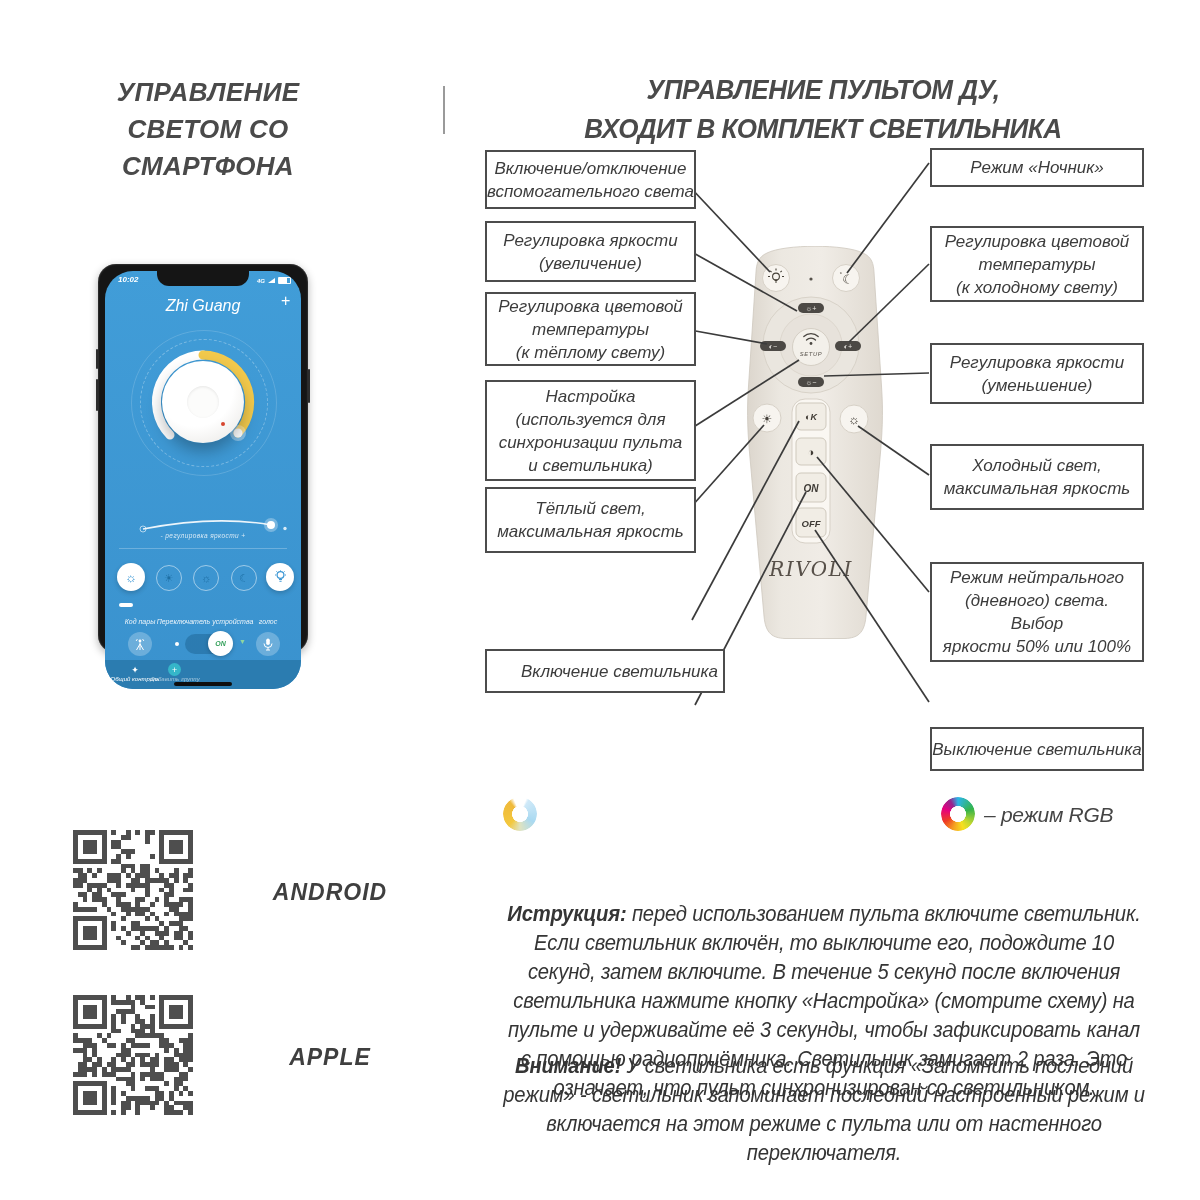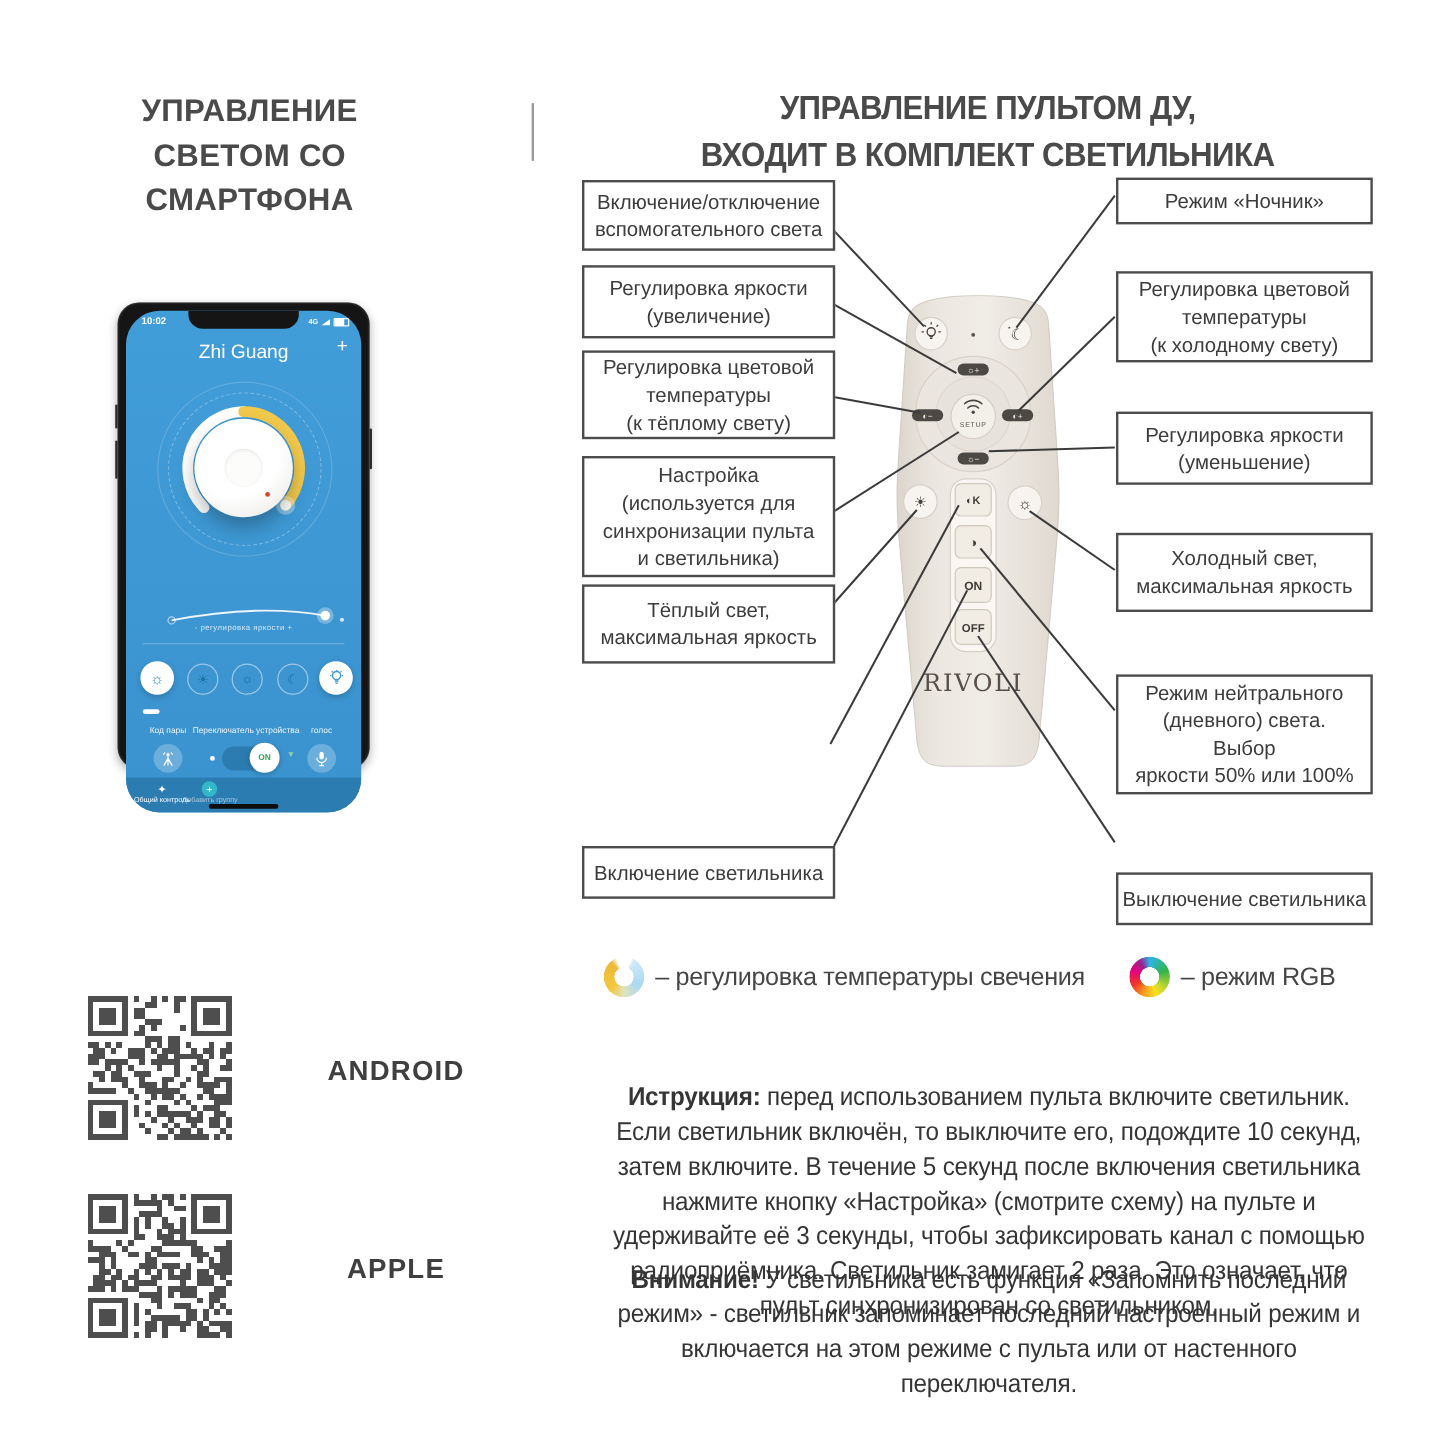--- a/index.html
+++ b/index.html
@@ -1,36 +1,36 @@
 <!DOCTYPE html>
 <html><head>
 <meta charset="utf-8">
 <style>
   html,body{margin:0;padding:0;background:#fff;}
   #canvas{position:relative;width:1200px;height:1200px;background:#fff;overflow:hidden;
-          font-family:"Liberation Sans","DejaVu Sans",sans-serif;color:#3c3c3c;}
+          font-family:"Liberation Sans","DejaVu Sans",sans-serif;color:#3c3c3c;font-style:italic;}
   .abs{position:absolute;}
   
   .hleft{left:40px;top:74px;width:336px;text-align:center;font-size:26px;font-weight:bold;
          line-height:37px;color:#4a4a4a;white-space:pre-line;letter-spacing:.3px;}
   .hright{left:478px;top:70px;width:690px;text-align:center;font-size:28px;font-weight:bold;
          line-height:39px;color:#4a4a4a;white-space:pre-line;transform:scaleX(.93);
          transform-origin:center top;letter-spacing:-.5px;}
   .vdivider{left:443px;top:86px;width:1.5px;height:48px;background:#9a9a9a;}
   
   .callout{position:absolute;background:#fff;border:2px solid #4c4c4c;display:flex;
            align-items:center;justify-content:center;text-align:center;font-size:17px;
            line-height:23px;color:#3c3c3c;white-space:pre-line;z-index:3;}
   
   #lines{position:absolute;left:0;top:0;z-index:2;}
   #lines line{stroke:#3b3b3b;stroke-width:1.7;}
   
   #remote{left:745px;top:246px;z-index:1;}
   
-  .phone{left:98px;top:252px;width:210px;height:389px;background:#151515;border-radius:18px;
+  .phone{left:98px;top:264px;width:210px;height:389px;background:#151515;border-radius:18px;
          box-shadow:0 3px 8px rgba(0,0,0,.3), inset 0 0 2px #666;}
   .nub{position:absolute;width:2px;background:#2c2c2c;border-radius:1px;}
   .screen{position:absolute;left:7px;top:7px;width:196px;height:418px;border-radius:28px;
           background:linear-gradient(#419dd8,#3a92ce);overflow:hidden;}
   .notch{position:absolute;left:50%;transform:translateX(-50%);top:0;width:92px;height:15px;
          background:#151515;border-radius:0 0 12px 12px;}
   .stime{position:absolute;left:13px;top:4px;font-size:8px;font-weight:bold;color:#fff;}
   .sicons{position:absolute;right:10px;top:6px;display:flex;gap:3px;align-items:center;}
   .s4g{font-size:6px;color:#fff;font-weight:bold;}
   .swedge{width:0;height:0;border-left:7px solid transparent;border-bottom:5px solid #fff;}
@@ -184,21 +184,21 @@
 (увеличение)</div>
   <div class="callout" style="left:485px;top:292px;width:207px;height:70px;">Регулировка цветовой
 температуры
 (к тёплому свету)</div>
   <div class="callout" style="left:485px;top:380px;width:207px;height:97px;">Настройка
 (используется для
 синхронизации пульта
 и светильника)</div>
   <div class="callout" style="left:485px;top:487px;width:207px;height:62px;">Тёплый свет,
 максимальная яркость</div>
-  <div class="callout" style="left:485px;top:705px;width:207px;height:40px;">Включение светильника</div>
+  <div class="callout" style="left:485px;top:649px;width:207px;height:40px;padding-left:29px;">Включение светильника</div>
 
   <div class="callout" style="left:930px;top:148px;width:210px;height:35px;">Режим «Ночник»</div>
   <div class="callout" style="left:930px;top:226px;width:210px;height:72px;">Регулировка цветовой
 температуры
 (к холодному свету)</div>
   <div class="callout" style="left:930px;top:343px;width:210px;height:57px;">Регулировка яркости
 (уменьшение)</div>
   <div class="callout" style="left:930px;top:444px;width:210px;height:62px;">Холодный свет,
 максимальная яркость</div>
   <div class="callout" style="left:930px;top:562px;width:210px;height:96px;">Режим нейтрального
@@ -292,21 +292,20 @@
       <div class="pnav"></div>
       <div class="navicon1">✦</div>
       <div class="navlab1">Общий контроль</div>
       <div class="navplus">+</div>
       <div class="navlab2">Добавить группу</div>
       <div class="homebar"></div>
     </div>
   </div>
 
   <div class="ring-ico ring-warm" style="left:503px;top:797px;"></div>
-  <div class="legtext" style="left:546px;top:803px;">– регулировка температуры свечения</div>
   <div class="ring-ico ring-rgb" style="left:941px;top:797px;"></div>
   <div class="legtext" style="left:984px;top:803px;">– режим RGB</div>
 
   <p class="para" style="top:878px;"><b>Иструкция:</b><span> перед использованием пульта включите светильник. Если светильник включён, то выключите его, подождите 10 секунд, затем включите. В течение 5 секунд после включения светильника нажмите кнопку «Настройка» (смотрите схему) на пульте и удерживайте её 3 секунды, чтобы зафиксировать канал с помощью радиоприёмника. Светильник замигает 2 раза. Это означает, что пульт синхронизирован со светильником.</span></p>
   <p class="para" style="top:1030px;"><b>Внимание!</b><span> У светильника есть функция «Запомнить последний режим» - светильник запоминает последний настроенный режим и включается на этом режиме с пульта или от настенного переключателя.</span></p>
 
   <svg class="qr" style="left:72px;top:830px;" viewBox="0 0 25 25" fill="#4E4E4E" shape-rendering="crispEdges">
       <rect x="8" y="0" width="1" height="1"></rect>
       <rect x="11" y="0" width="1" height="1"></rect>
       <rect x="13" y="0" width="1" height="1"></rect>

